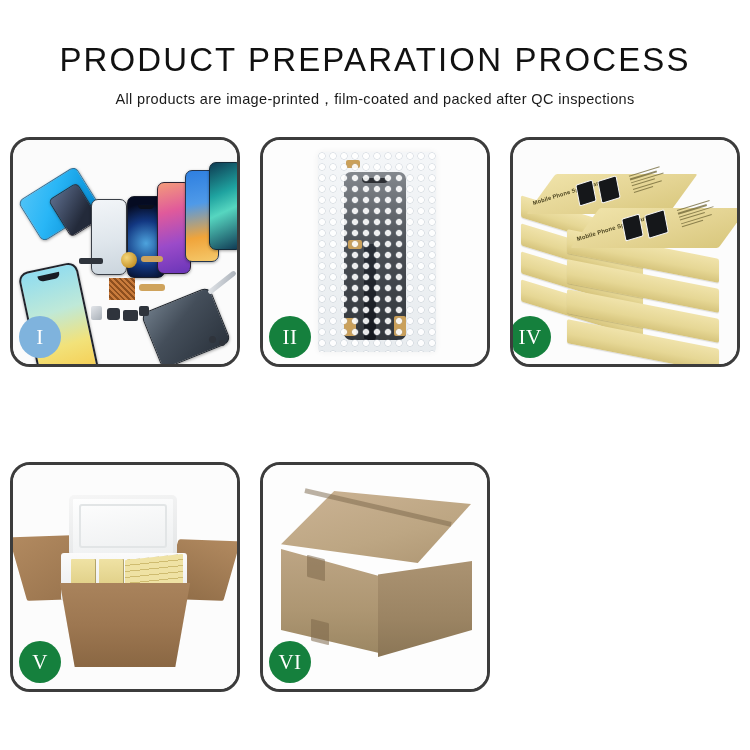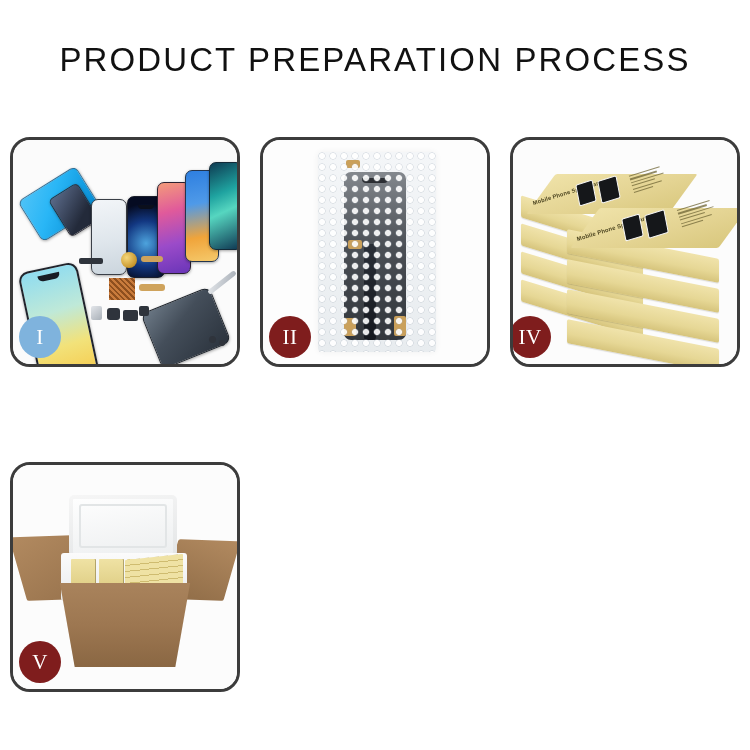--- a/index.html
+++ b/index.html
@@ -69,21 +69,21 @@
   }
 
   
   .badge {
     position: absolute;
     left: 6px;
     bottom: 6px;
     width: 42px;
     height: 42px;
     border-radius: 50%;
-    background: #7f1d1d;
+    background: #15803d;
     color: #ffffff;
     font-family: "Liberation Serif", serif;
     font-size: 21px;
     line-height: 42px;
     text-align: center;
     letter-spacing: 0.5px;
     z-index: 30;
   }
   .badge.light { background: #7fb3dd; }
   .badge.clip-left { left: -4px; }
@@ -360,20 +360,21 @@
     position:absolute; width:18px; height:22px;
     background: rgba(125,104,75,0.55);
     border-radius:1px;
   }
 </style>
 </head>
 <body>
 
 <div class="header">
   <div class="page-title">PRODUCT PREPARATION PROCESS</div>
+  <div class="page-subtitle">All products are image-printed，film-coated and packed after QC inspections</div>
 </div>
 
 <div class="grid">
 
   <div class="panel">
     <div class="panel-inner">
       <div class="p1-bg"></div>
 
       <div class="phone ph-a"></div>
       <div class="phone ph-a2"></div>
@@ -476,14 +477,26 @@
         <div class="ybox"></div>
         <div class="ybox"></div>
         <div class="ybox"></div>
       </div>
       <div class="ybox-stack"></div>
       <div class="carton-body"></div>
       <div class="badge">V</div>
     </div>
   </div>
 
+  <div class="panel">
+    <div class="panel-inner">
+      <div class="p6-bg"></div>
+      <div class="c6-top"></div>
+      <div class="c6-front"></div>
+      <div class="c6-side"></div>
+      <div class="c6-seam"></div>
+      <div class="c6-tab" style="left:44px; top:92px; transform:skewY(14deg);"></div>
+      <div class="c6-tab" style="left:48px; top:156px; transform:skewY(14deg);"></div>
+      <div class="badge">VI</div>
+    </div>
+  </div>
 
 </div>
 
 </body></html>

